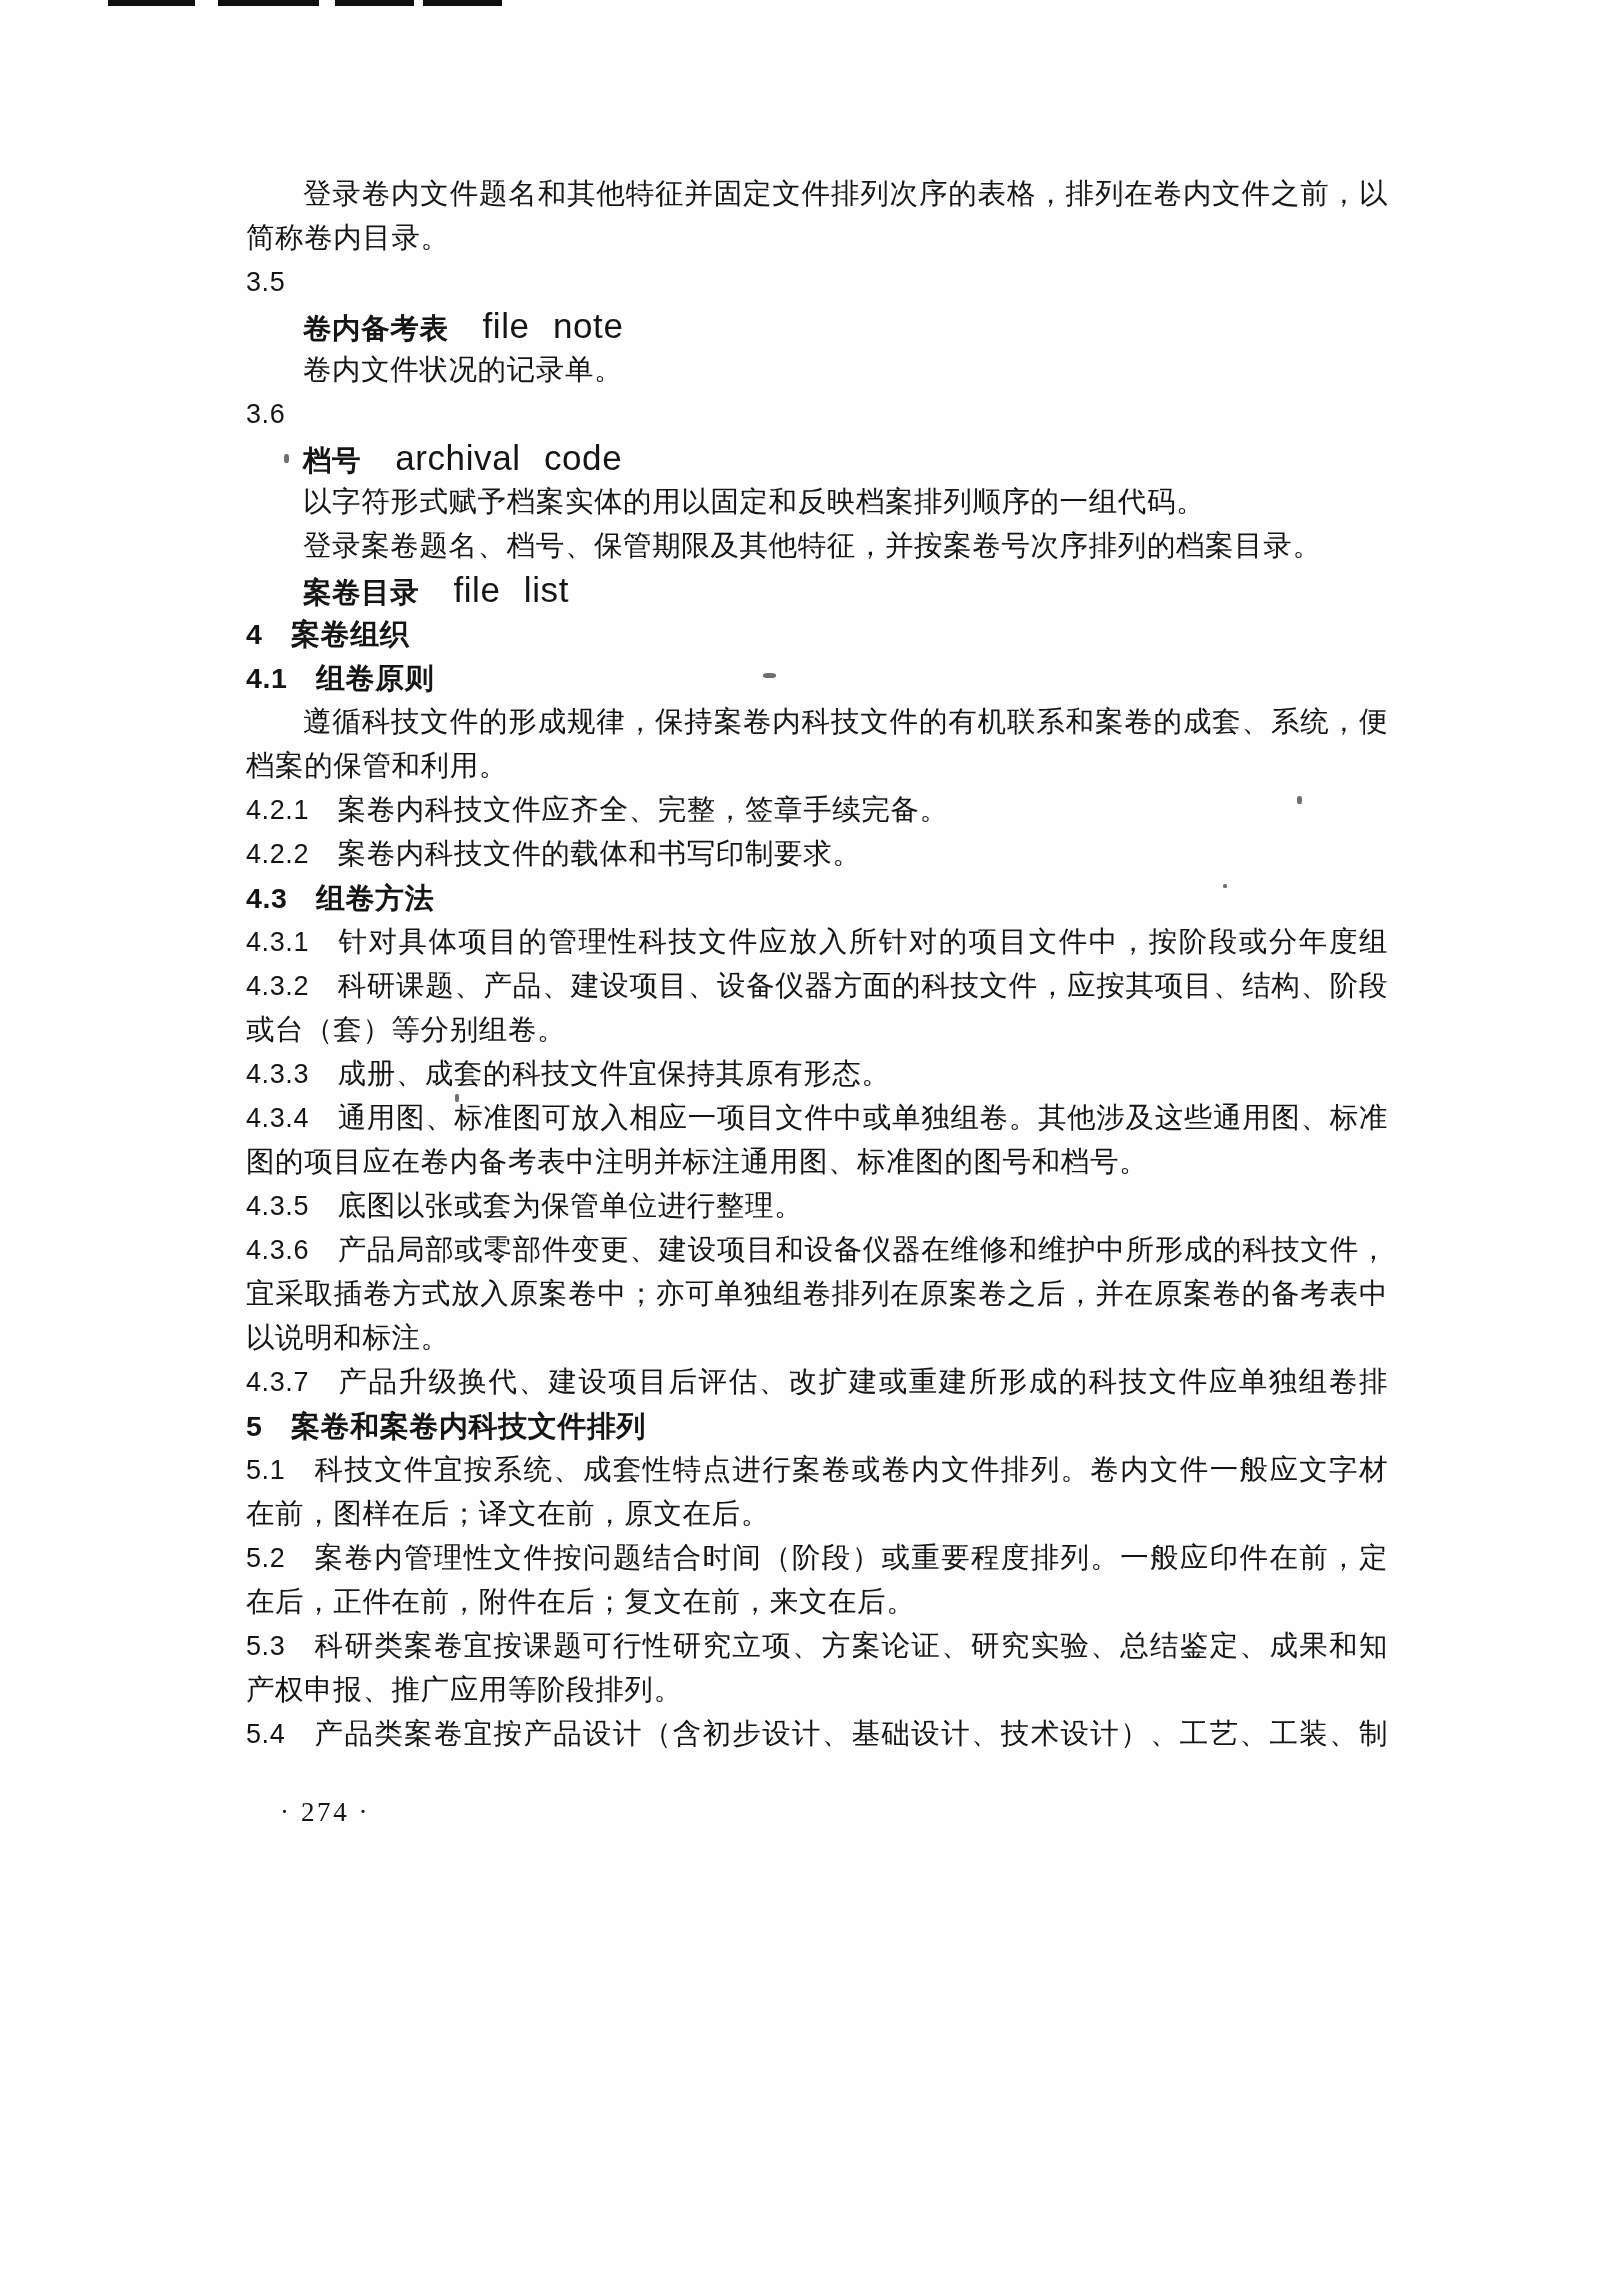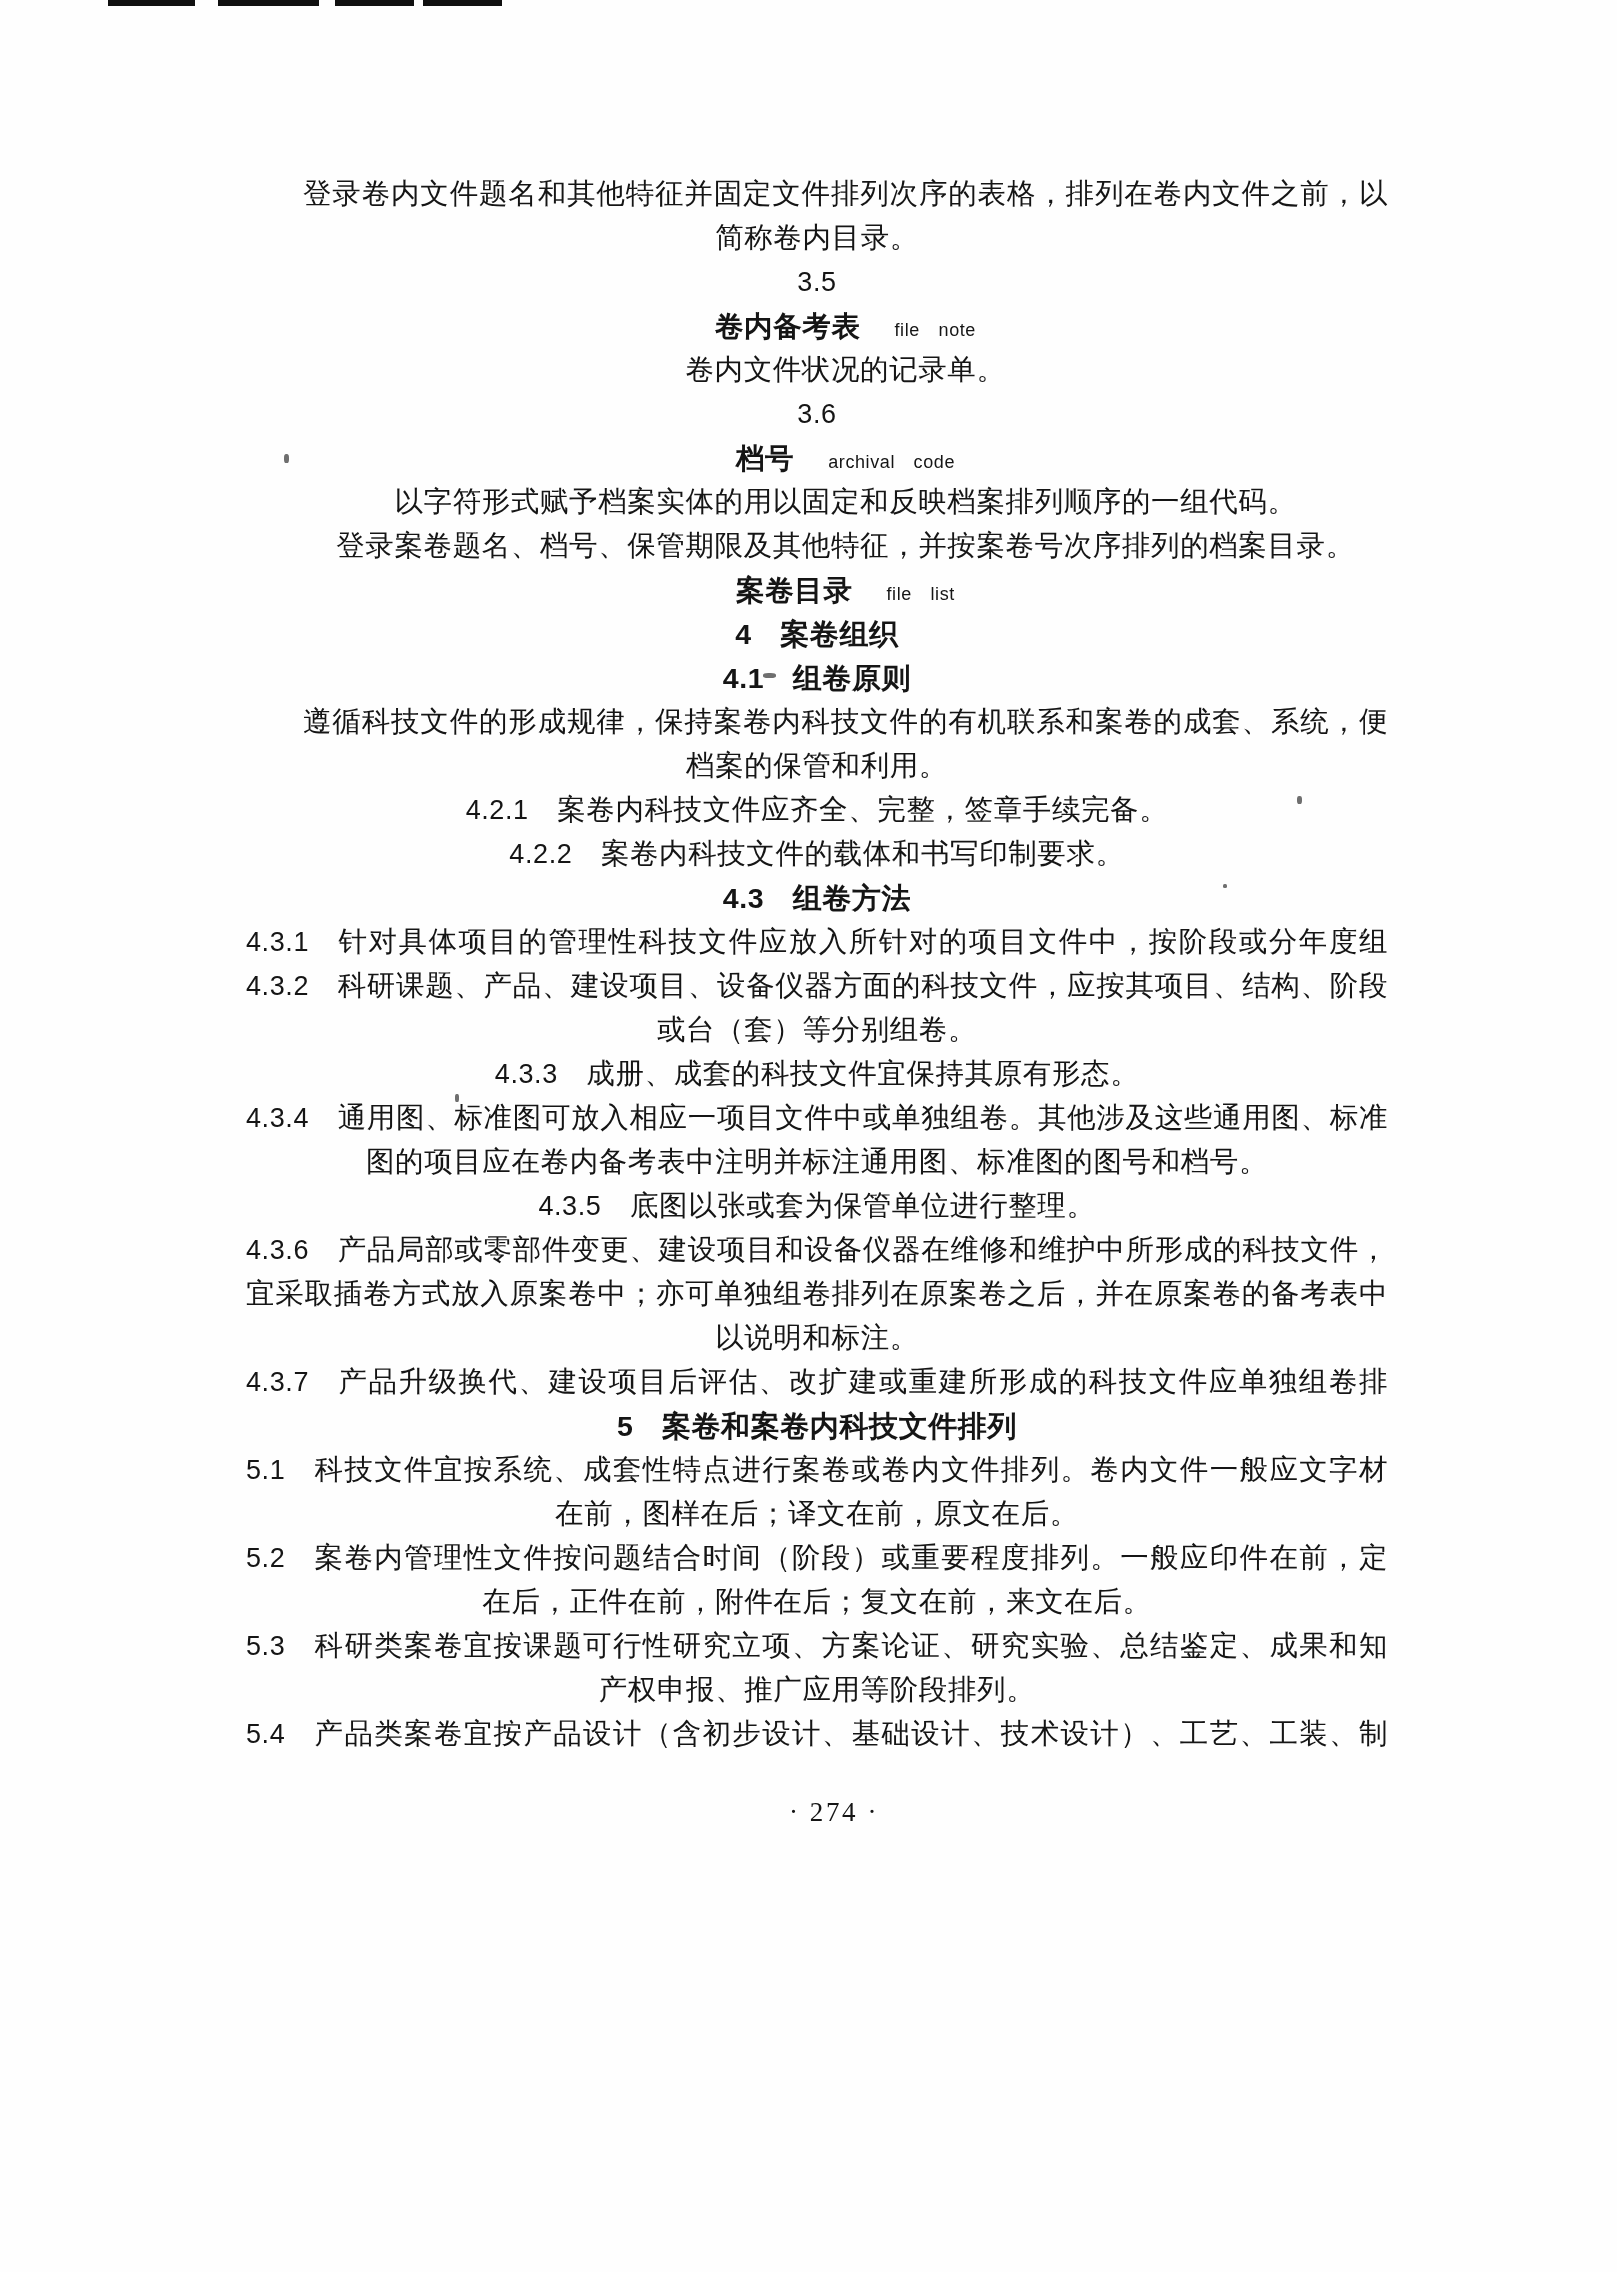--- a/index.html
+++ b/index.html
@@ -29,21 +29,20 @@
     left: 246px;
     top: 172px;
     width: 1142px;
   }
   .line {
     height: 44px;
     line-height: 44px;
     font-size: 28.5px;
     letter-spacing: 0.6px;
     white-space: nowrap;
-    text-align: center;
   }
   .fill {
     white-space: normal;
     text-align: justify;
     text-align-last: justify;
     overflow: hidden;
   }
   .indent { padding-left: 57px; }
   .num-only {
     font-family: "Liberation Sans", "DejaVu Sans", sans-serif;
@@ -60,21 +59,21 @@
     font-size: 29px;
   }
   .heading .clause-num { font-size: 28.5px; font-weight: bold; }
   .term-cn {
     font-family: Liberation Sans, sans-serif;
     font-weight: bold;
     font-size: 28.5px;
   }
   .term-en {
     font-family: "Liberation Sans", "DejaVu Sans", sans-serif;
-    font-size: 18px;
+    font-size: 35px;
     margin-left: 34px;
     word-spacing: 13px;
   }
   .pagenum {
     padding-left: 34px;
     font-size: 27px;
     letter-spacing: 2.6px;
     margin-top: 34px;
   }
   .speck { position: absolute; background: #6f6f6f; border-radius: 40%; }

